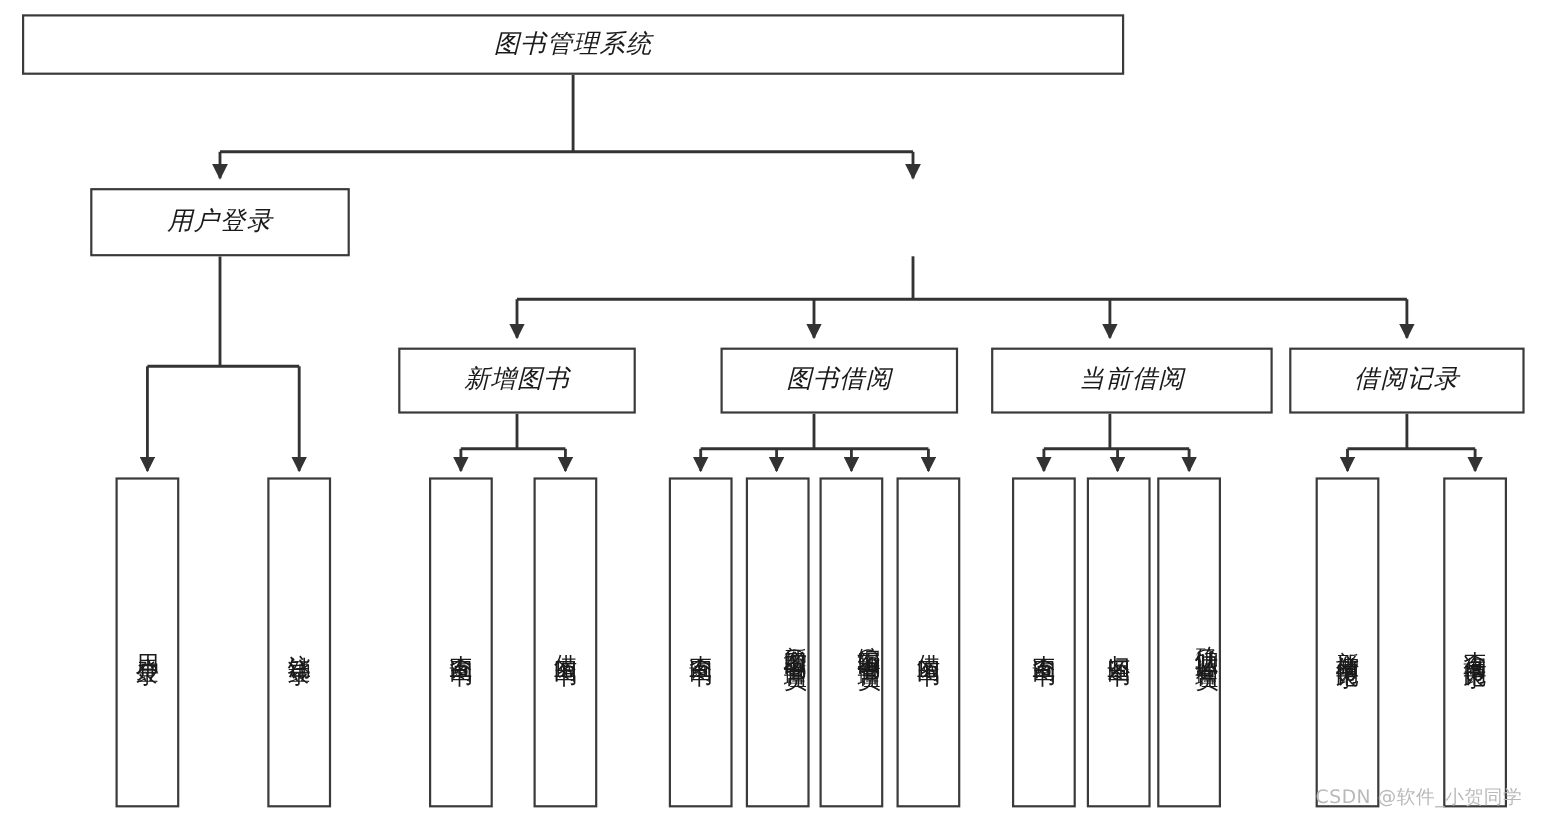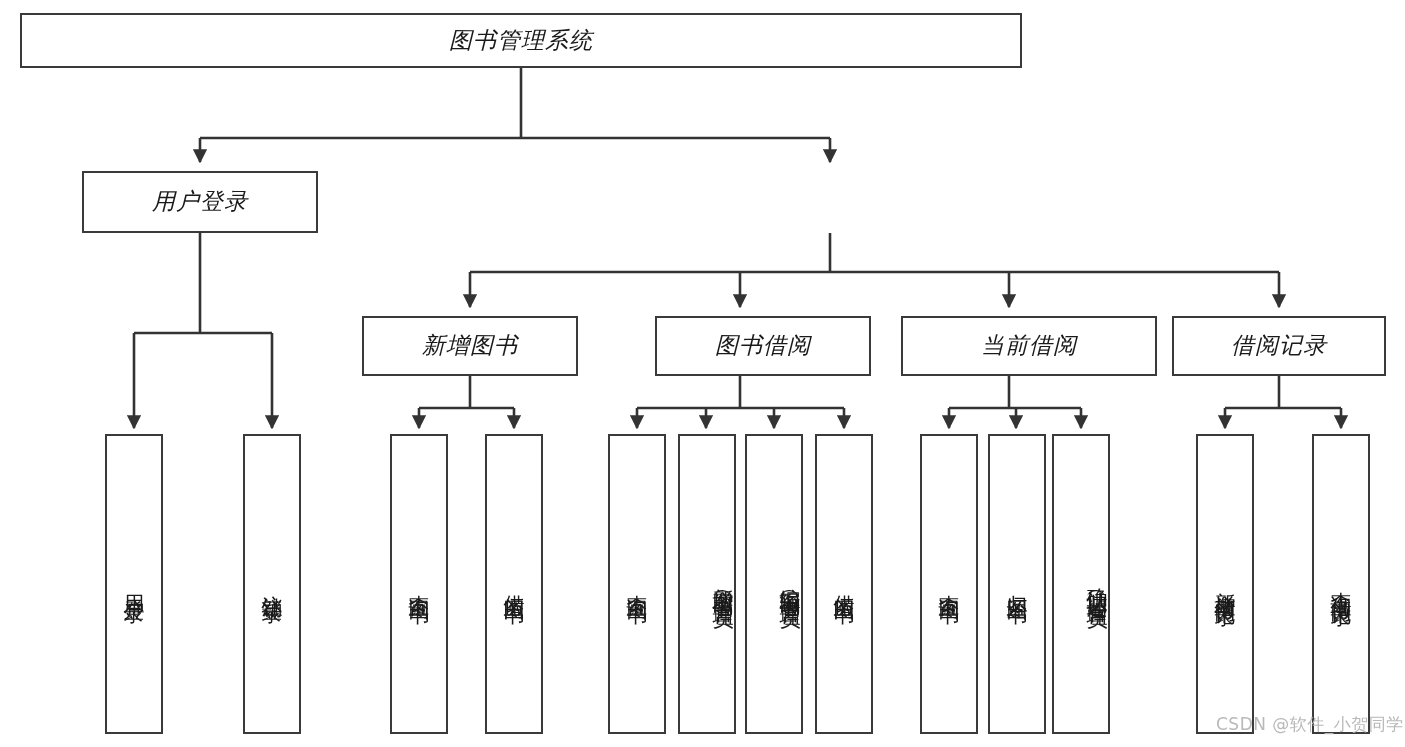--- a/index.html
+++ b/index.html
@@ -57,21 +57,20 @@
     pointer-events: none;
   }
   #watermark {
     position: absolute;
     left: 1196px;
     top: 713px;
     font-size: 17px;
     color: #b9b9b9;
     letter-spacing: 0.5px;
     white-space: nowrap;
-    padding-left: 20px;
   }
 </style>
 </head>
 <body>
 
 <div id="canvas">
 
   <svg id="edges" viewBox="0 0 1405 747" xmlns="http://www.w3.org/2000/svg">
     <defs>
       <marker id="arrow" viewBox="0 0 10 10" refX="9" refY="5" markerWidth="5.5" markerHeight="5.5" orient="auto-start-reverse">

